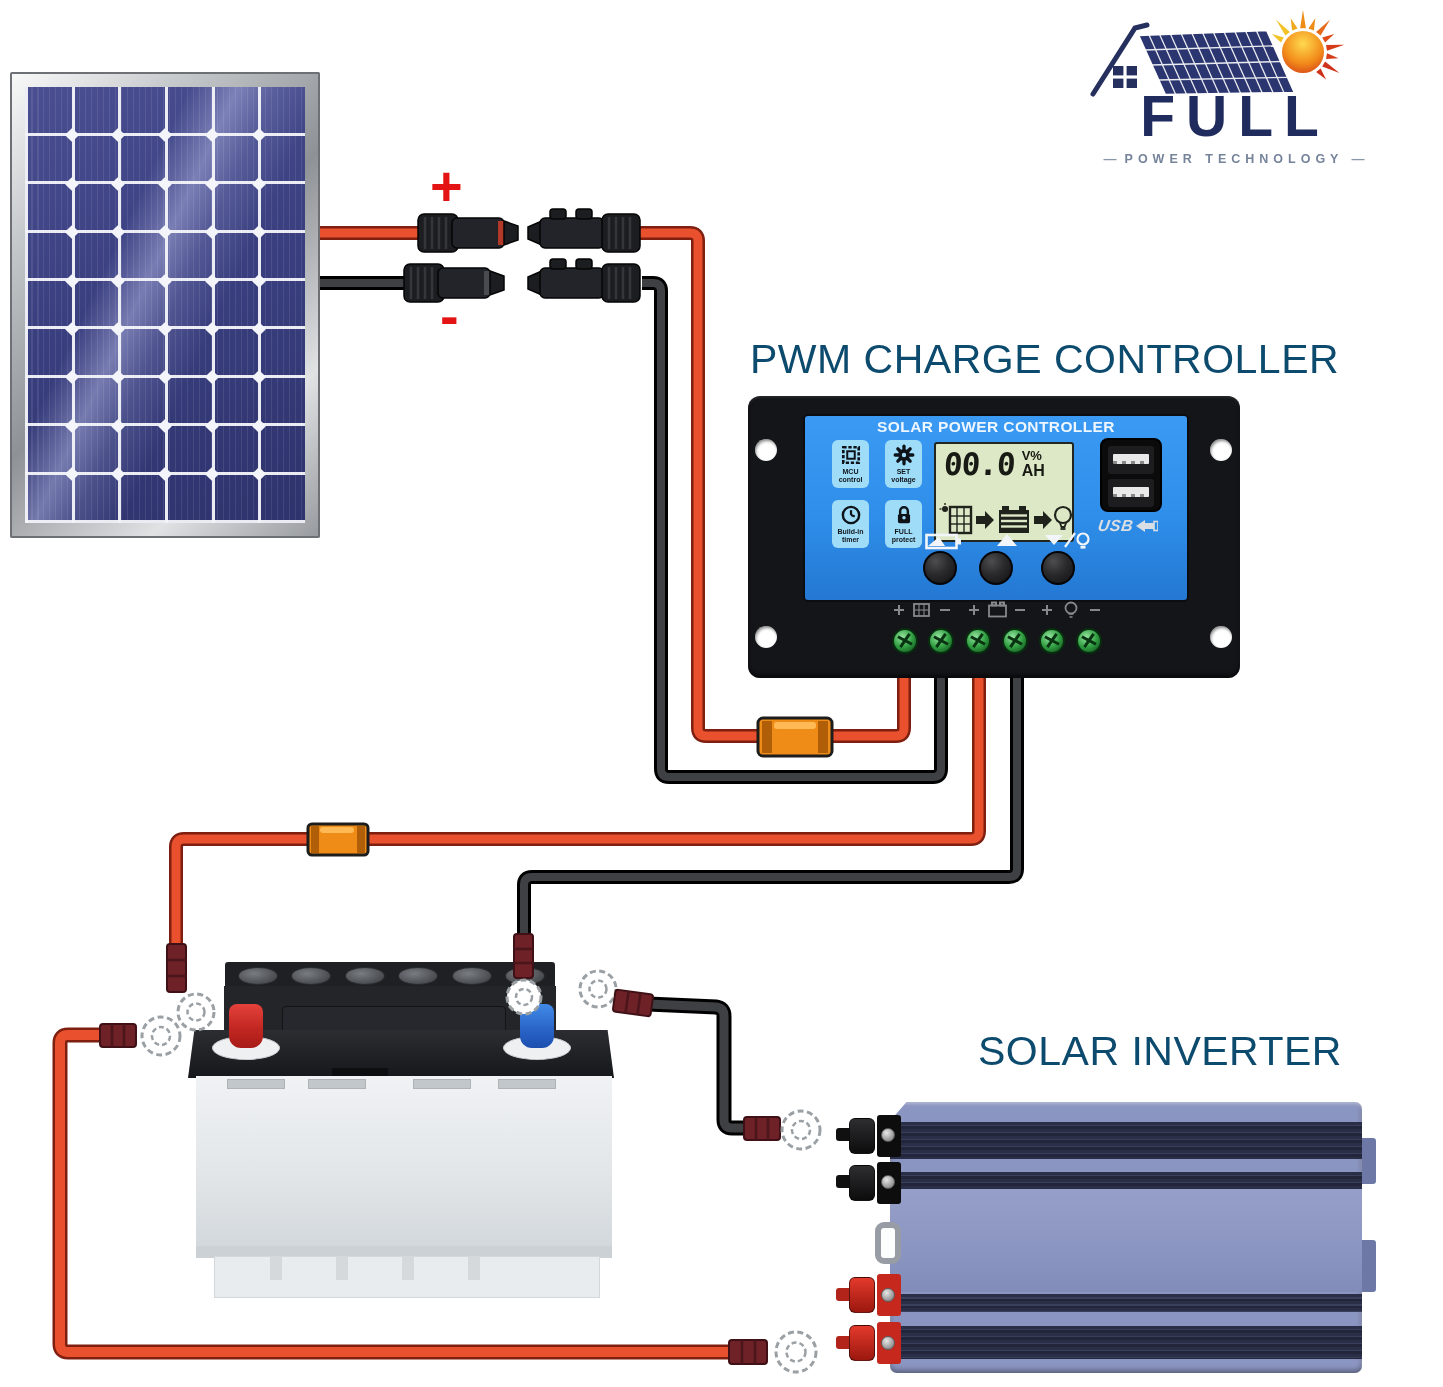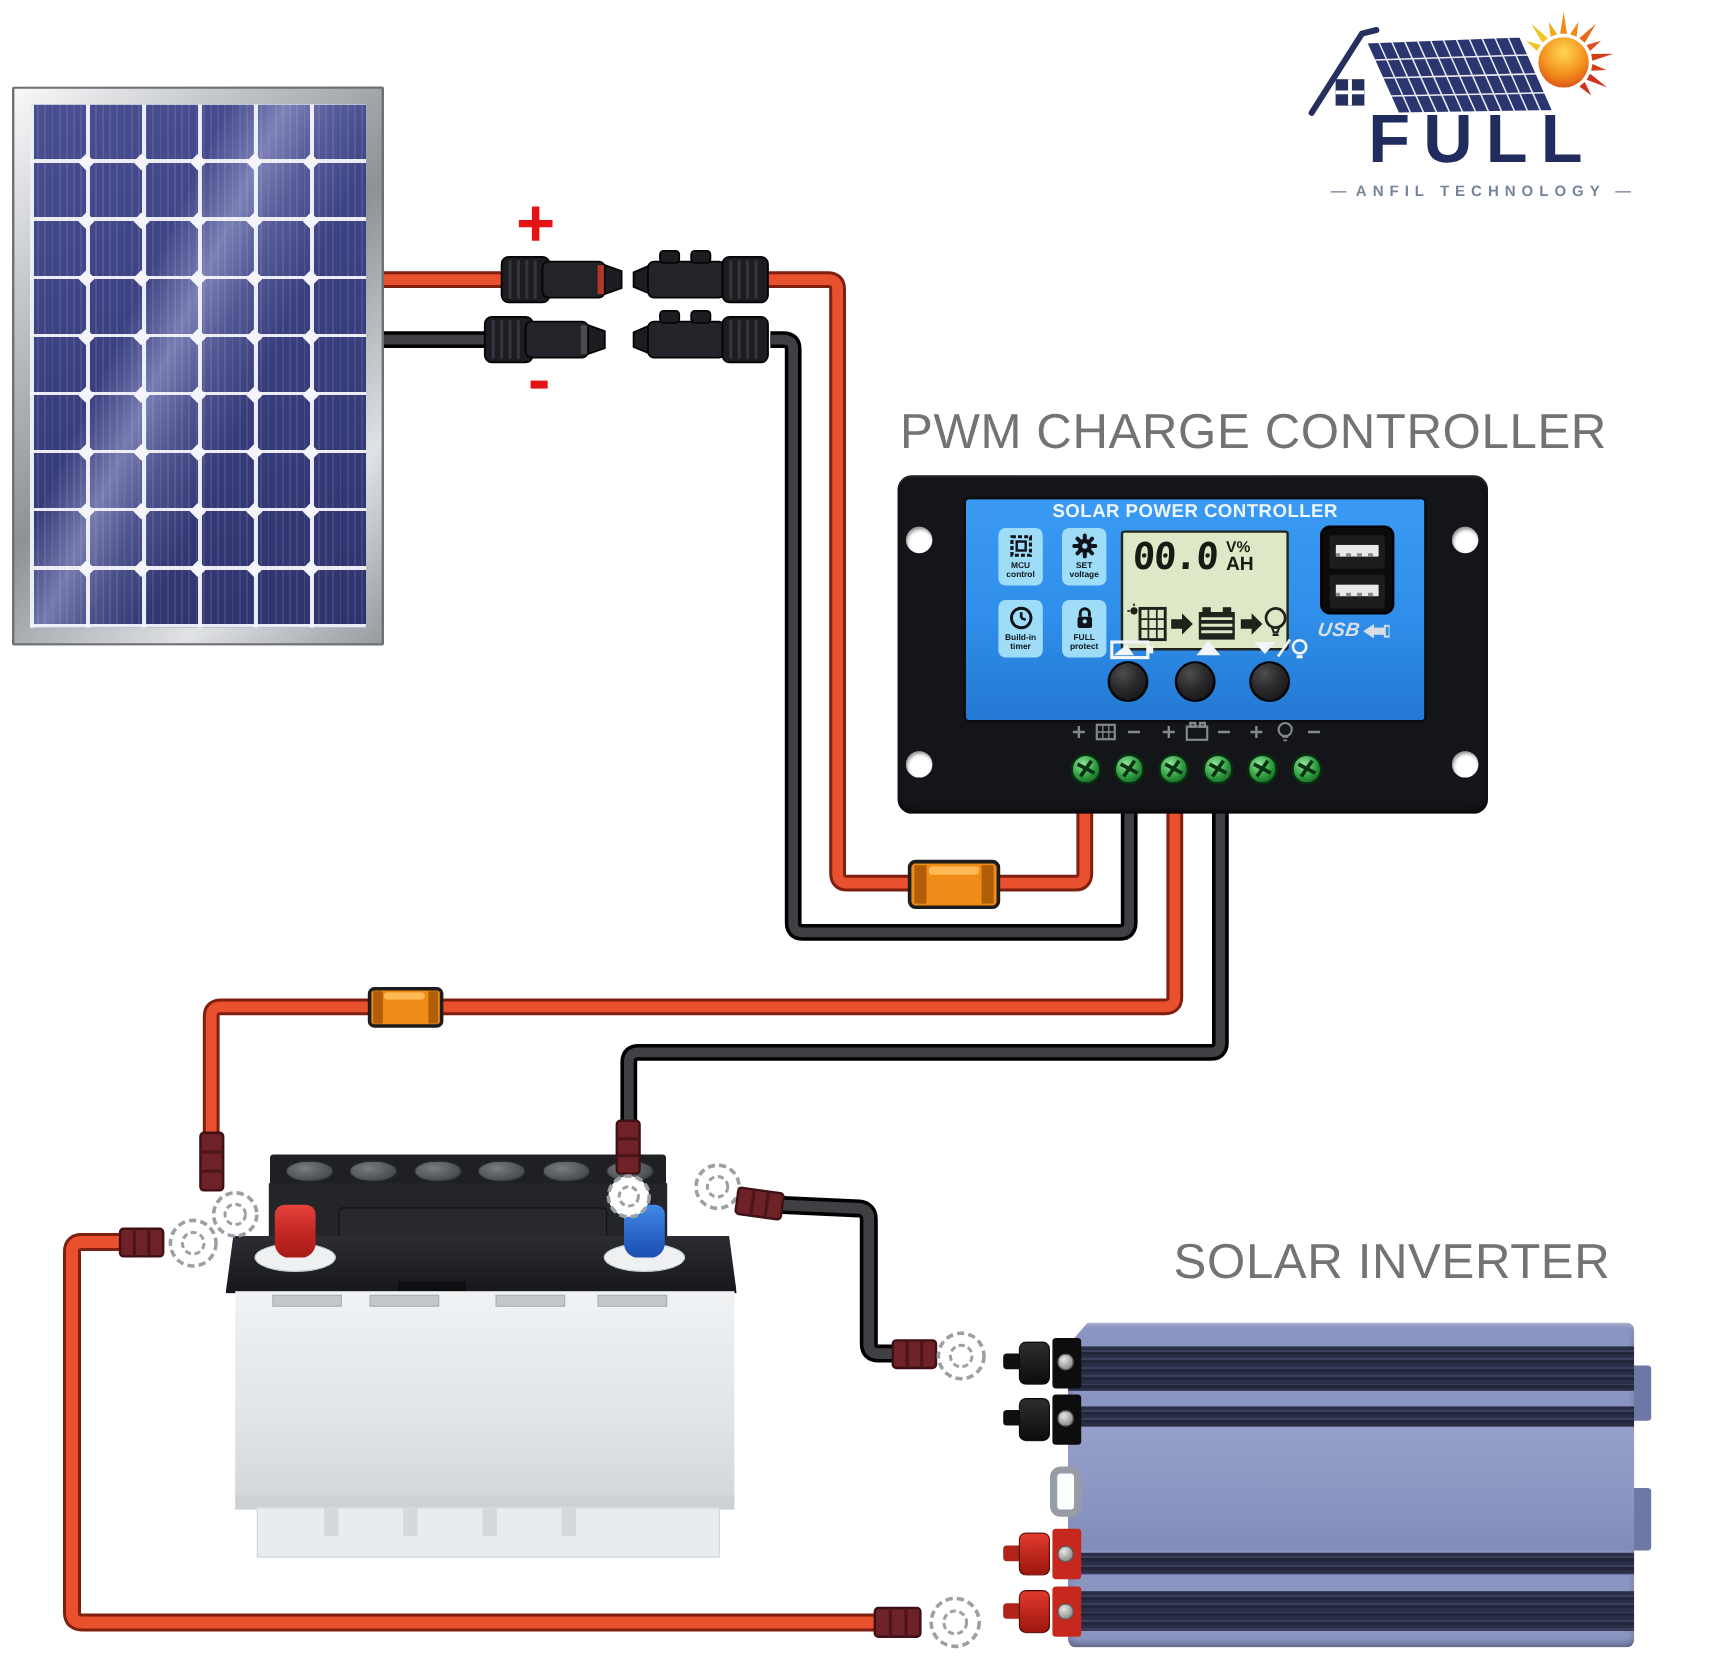--- a/index.html
+++ b/index.html
@@ -3,21 +3,21 @@
 <meta charset="utf-8">
 <style>
   html,body{margin:0;padding:0;background:#fff;}
   #canvas{position:relative;width:1443px;height:1387px;background:#ffffff;overflow:hidden;
           font-family:"Liberation Sans",sans-serif;}
   .abs{position:absolute;}
   
   .z1{z-index:1}.z2{z-index:2}.z3{z-index:3}.z4{z-index:4}
 
   
-  .big-label{position:absolute;font-size:41px;color:#737373;letter-spacing:0.5px;white-space:nowrap;}
+  .big-label{position:absolute;font-size:41px;color:#0c4a6e;letter-spacing:0.5px;white-space:nowrap;}
   .sign{position:absolute;color:#e41414;font-weight:700;font-size:56px;line-height:1;}
 
   
   .panel{position:absolute;left:10px;top:72px;width:310px;height:466px;
     background:linear-gradient(135deg,#fafafa 0%,#c7cacd 22%,#8e9195 50%,#e0e2e4 78%,#96999d 100%);
     box-shadow:inset 0 0 0 2px #6d7074;border-radius:2px;}
   .panel-cells{position:absolute;left:15px;top:15px;width:280px;height:436px;
     background:
       repeating-linear-gradient(90deg,rgba(244,245,250,.95) 0 3px,rgba(0,0,0,0) 3px 46.7px),
       repeating-linear-gradient(0deg,rgba(244,245,250,.95) 0 3px,rgba(0,0,0,0) 3px 48.4px),
@@ -551,17 +551,17 @@
         <line x1="160.5" y1="22.8" x2="188.3" y2="85.3"></line>
         <line x1="171.3" y1="22.4" x2="199.2" y2="85.2"></line>
         <line x1="59.8" y1="42.0" x2="189.0" y2="37.8"></line>
         <line x1="66.5" y1="57.0" x2="196.0" y2="53.5"></line>
         <line x1="73.3" y1="72.0" x2="203.0" y2="69.3"></line>
       </g>
   </svg>
   <div class="logo-brand z4">FULL</div>
   <div class="logo-tagline z4">
     <span class="logo-dash">—</span>
-    <span class="logo-tag-text">ANFIL TECHNOLOGY</span>
+    <span class="logo-tag-text">POWER TECHNOLOGY</span>
     <span class="logo-dash">—</span>
   </div>
 
 </div>
 
 </body></html>

